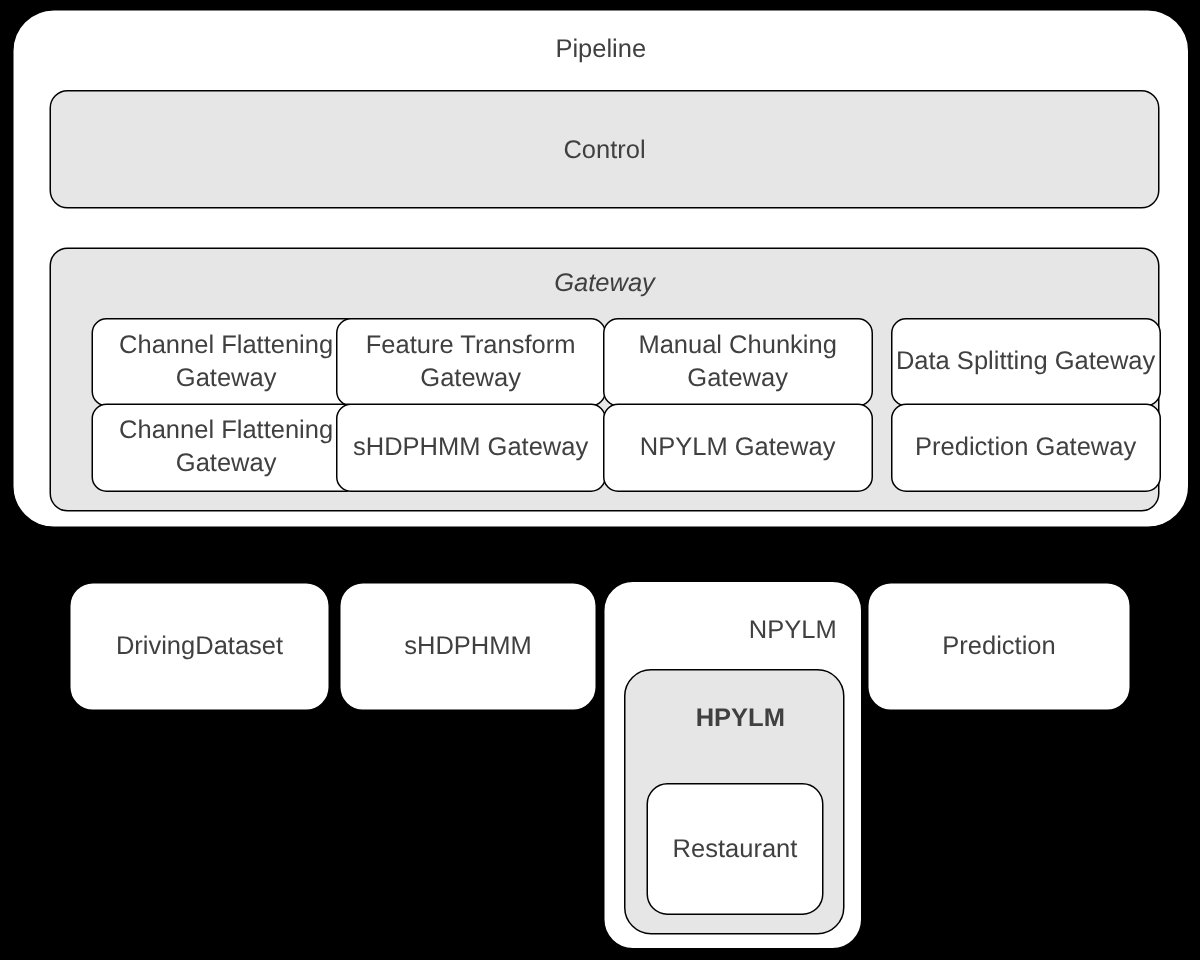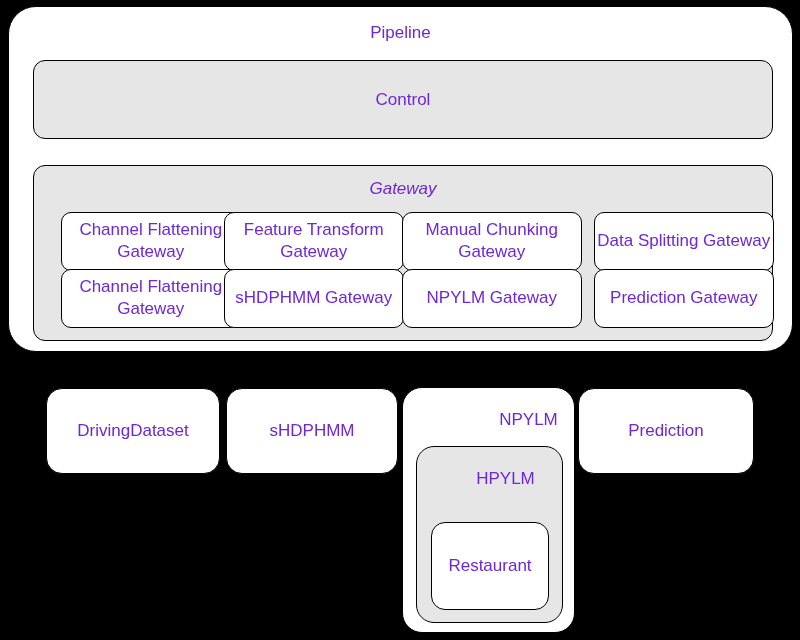--- a/index.html
+++ b/index.html
@@ -3,21 +3,21 @@
 <meta charset="utf-8">
 <style>
   html, body { margin: 0; padding: 0; background: #000; }
   .canvas {
     position: relative;
     width: 800px;
     height: 640px;
     background: #000000;
     font-family: "Liberation Sans", sans-serif;
     font-size: 17px;
-    color: #6d28d9;
+    color: #404040;
     overflow: hidden;
   }
   .box {
     position: absolute;
     box-sizing: border-box;
     border: 1.5px solid #000000;
   }
   .fill-white { background: #ffffff; }
   .fill-gray  { background: #e6e6e6; }
 
@@ -57,21 +57,21 @@
     text-align: center;
   }
   .m-driving    { left: 46px;  top: 388px; width: 174px; height: 86px; }
   .m-shdphmm    { left: 226px; top: 388px; width: 172px; height: 86px; }
   .m-prediction { left: 578px; top: 388px; width: 176px; height: 86px; }
 
   .m-npylm { left: 402px; top: 387px; width: 173px; height: 246px; border-radius: 20px; }
   .npylm-title { position: absolute; left: 0; top: 22px; width: 100%; text-align: center; padding-left: 40px; }
 
   .hpylm { left: 13px; top: 58px; width: 147px; height: 177px; border-radius: 18px; }
-  .hpylm-title { position: absolute; left: 16px; top: 22px; width: 100%; text-align: center; }
+  .hpylm-title { position: absolute; left: 4px; top: 22px; width: 100%; text-align: center; font-weight: bold; }
 
   .restaurant {
     left: 14px; top: 75px; width: 118px; height: 88px; border-radius: 14px;
     display: flex; align-items: center; justify-content: center; text-align: center;
   }
 </style>
 </head>
 <body>
 
 <div class="canvas">

